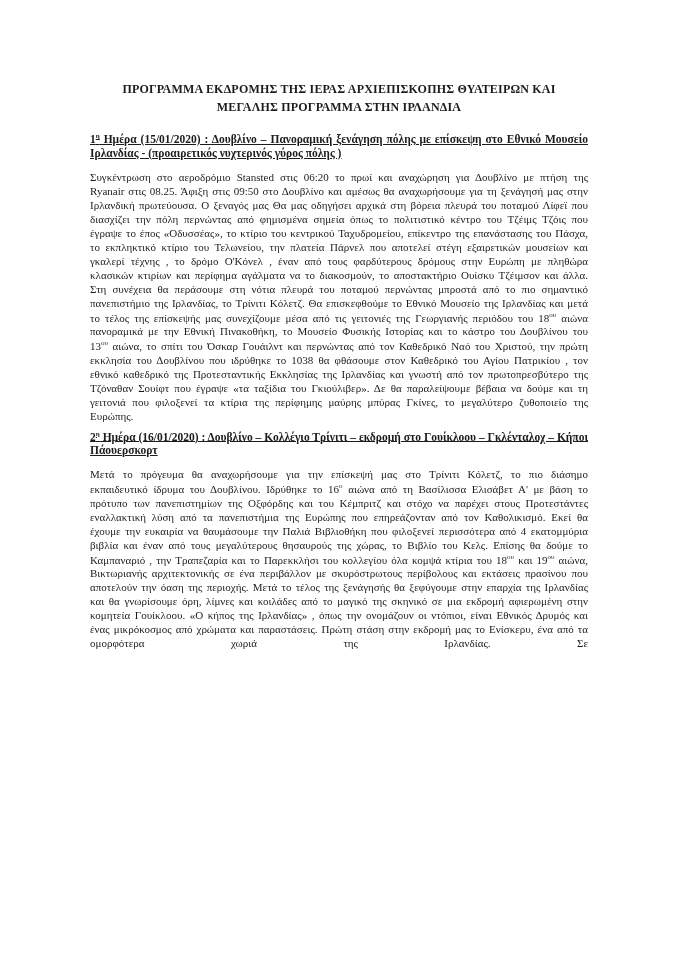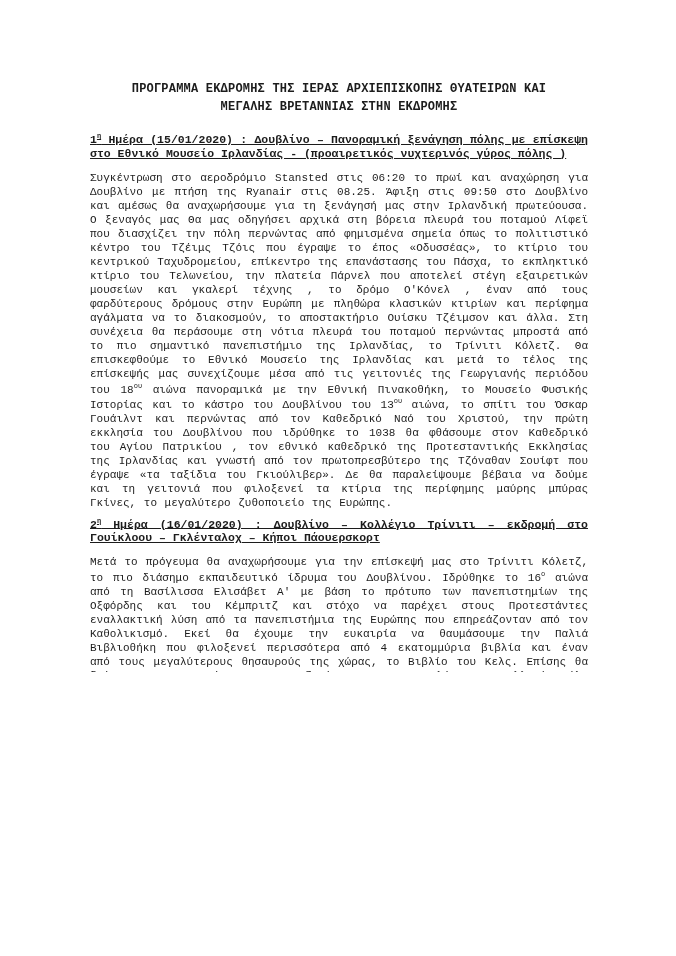--- a/index.html
+++ b/index.html
@@ -7,21 +7,21 @@
     padding: 0;
     background: #ffffff;
   }
   .page {
     position: relative;
     width: 676px;
     height: 672px;
     background: #ffffff;
     box-sizing: border-box;
     padding: 80px 88px 4px 90px;
-    font-family: Liberation Mono, monospace;
+    font-family: Liberation Serif, serif;
     color: #1c1c1c;
     overflow: hidden;
   }
   .doc-title {
     font-size: 12px;
     font-weight: bold;
     line-height: 18px;
     text-align: center;
     letter-spacing: 0.2px;
     margin: 0 0 15px 0;
@@ -51,21 +51,21 @@
     text-decoration: inherit;
   }
 </style>
 </head>
 <body>
 
 <div class="page">
 
   <div class="doc-title">
     <div>ΠΡΟΓΡΑΜΜΑ ΕΚΔΡΟΜΗΣ ΤΗΣ ΙΕΡΑΣ ΑΡΧΙΕΠΙΣΚΟΠΗΣ ΘΥΑΤΕΙΡΩΝ ΚΑΙ</div>
-    <div>ΜΕΓΑΛΗΣ ΒΡΕΤΑΝΝΙΑΣ ΣΤΗΝ ΕΚΔΡΟΜΗΣ</div>
+    <div>ΜΕΓΑΛΗΣ ΠΡΟΓΡΑΜΜΑ ΣΤΗΝ ΙΡΛΑΝΔΙΑ</div>
   </div>
 
   <h2 class="day-heading">1<sup>η</sup> Ημέρα (15/01/2020) : Δουβλίνο – Πανοραμική ξενάγηση πόλης με επίσκεψη στο Εθνικό Μουσείο Ιρλανδίας - (προαιρετικός νυχτερινός γύρος πόλης )</h2>
 
   <p class="body-para">Συγκέντρωση στο αεροδρόμιο Stansted στις 06:20 το πρωί και αναχώρηση για Δουβλίνο με πτήση της Ryanair στις 08.25. Άφιξη στις 09:50 στο Δουβλίνο και αμέσως θα αναχωρήσουμε για τη ξενάγησή μας στην Ιρλανδική πρωτεύουσα. Ο ξεναγός μας Θα μας οδηγήσει αρχικά στη βόρεια πλευρά του ποταμού Λίφεϊ που διασχίζει την πόλη περνώντας από φημισμένα σημεία όπως το πολιτιστικό κέντρο του Τζέιμς Τζόις που έγραψε το έπος «Οδυσσέας», το κτίριο του κεντρικού Ταχυδρομείου, επίκεντρο της επανάστασης του Πάσχα, το εκπληκτικό κτίριο του Τελωνείου, την πλατεία Πάρνελ που αποτελεί στέγη εξαιρετικών μουσείων και γκαλερί τέχνης , το δρόμο Ο'Κόνελ , έναν από τους φαρδύτερους δρόμους στην Ευρώπη με πληθώρα κλασικών κτιρίων και περίφημα αγάλματα να το διακοσμούν, το αποστακτήριο Ουίσκυ Τζέιμσον και άλλα. Στη συνέχεια θα περάσουμε στη νότια πλευρά του ποταμού περνώντας μπροστά από το πιο σημαντικό πανεπιστήμιο της Ιρλανδίας, το Τρίνιτι Κόλετζ. Θα επισκεφθούμε το Εθνικό Μουσείο της Ιρλανδίας και μετά το τέλος της επίσκεψής μας συνεχίζουμε μέσα από τις γειτονιές της Γεωργιανής περιόδου του 18<sup>ου</sup> αιώνα πανοραμικά με την Εθνική Πινακοθήκη, το Μουσείο Φυσικής Ιστορίας και το κάστρο του Δουβλίνου του 13<sup>ου</sup> αιώνα, το σπίτι του Όσκαρ Γουάιλντ και περνώντας από τον Καθεδρικό Ναό του Χριστού, την πρώτη εκκλησία του Δουβλίνου που ιδρύθηκε το 1038 θα φθάσουμε στον Καθεδρικό του Αγίου Πατρικίου , τον εθνικό καθεδρικό της Προτεσταντικής Εκκλησίας της Ιρλανδίας και γνωστή από τον πρωτοπρεσβύτερο της Τζόναθαν Σουίφτ που έγραψε «τα ταξίδια του Γκιούλιβερ». Δε θα παραλείψουμε βέβαια να δούμε και τη γειτονιά που φιλοξενεί τα κτίρια της περίφημης μαύρης μπύρας Γκίνες, το μεγαλύτερο ζυθοποιείο της Ευρώπης.</p>
 
 
   <h2 class="day-heading">2<sup>η</sup> Ημέρα (16/01/2020) : Δουβλίνο – Κολλέγιο Τρίνιτι – εκδρομή στο Γουίκλοου – Γκλένταλοχ – Κήποι Πάουερσκορτ</h2>
 
   <p class="body-para fill-last">Μετά το πρόγευμα θα αναχωρήσουμε για την επίσκεψή μας στο Τρίνιτι Κόλετζ, το πιο διάσημο εκπαιδευτικό ίδρυμα του Δουβλίνου. Ιδρύθηκε το 16<sup>ο</sup> αιώνα από τη Βασίλισσα Ελισάβετ Α' με βάση το πρότυπο των πανεπιστημίων της Οξφόρδης και του Κέμπριτζ και στόχο να παρέχει στους Προτεστάντες εναλλακτική λύση από τα πανεπιστήμια της Ευρώπης που επηρεάζονταν από τον Καθολικισμό. Εκεί θα έχουμε την ευκαιρία να θαυμάσουμε την Παλιά Βιβλιοθήκη που φιλοξενεί περισσότερα από 4 εκατομμύρια βιβλία και  έναν από τους μεγαλύτερους θησαυρούς της χώρας, το Βιβλίο του Κελς. Επίσης θα δούμε το Καμπαναριό , την Τραπεζαρία και το Παρεκκλήσι του κολλεγίου όλα κομψά κτίρια του 18<sup>ου</sup> και 19<sup>ου</sup> αιώνα, Βικτωριανής αρχιτεκτονικής σε ένα περιβάλλον με σκυρόστρωτους περίβολους και εκτάσεις πρασίνου που αποτελούν την όαση της περιοχής. Μετά το τέλος της ξενάγησής θα ξεφύγουμε στην επαρχία της Ιρλανδίας και θα γνωρίσουμε όρη, λίμνες και κοιλάδες από το μαγικό της σκηνικό σε μια εκδρομή αφιερωμένη στην κομητεία Γουίκλοου. «Ο κήπος της Ιρλανδίας» , όπως την ονομάζουν οι ντόπιοι, είναι Εθνικός Δρυμός και ένας μικρόκοσμος από χρώματα και παραστάσεις. Πρώτη στάση στην εκδρομή μας το Ενίσκερυ, ένα από τα ομορφότερα χωριά της Ιρλανδίας. Σε</p>

